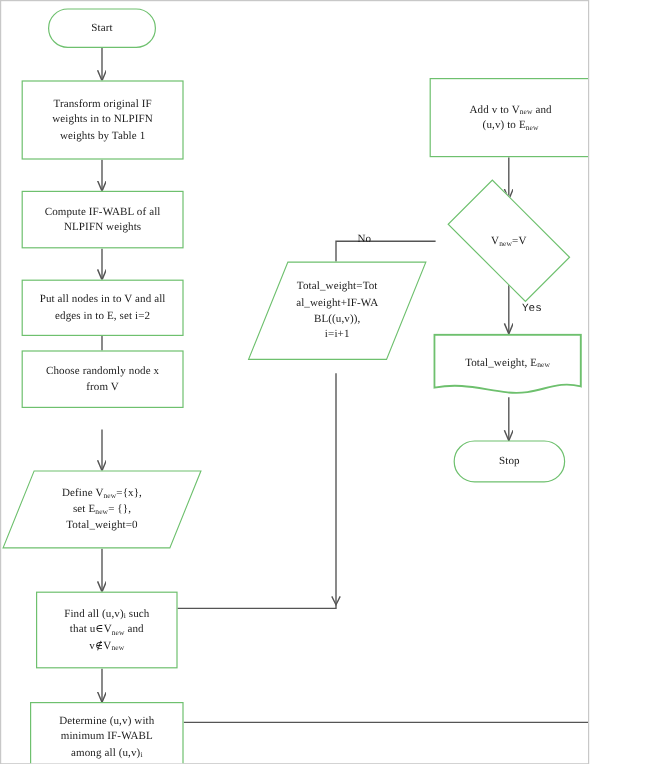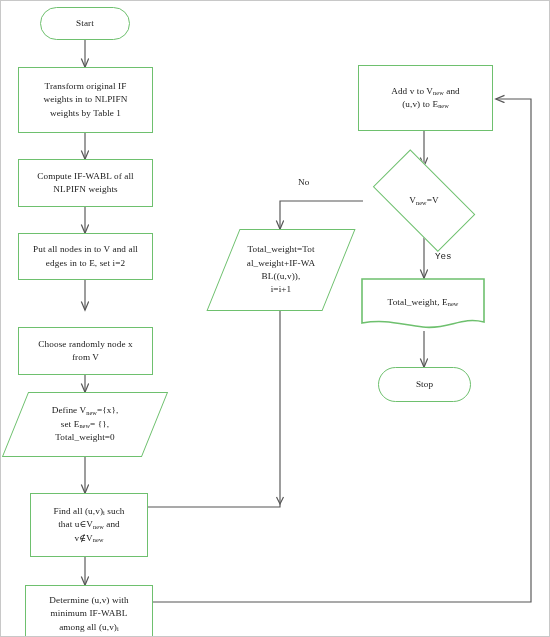--- a/index.html
+++ b/index.html
@@ -5,21 +5,21 @@
   html, body {
     margin: 0;
     padding: 0;
     background: #ffffff;
   }
   body {
     font-family: "Liberation Serif", "DejaVu Serif", serif;
   }
   #flowchart-canvas {
     position: relative;
-    width: 550px;
+    width: 491px;
     height: 637px;
     background: #ffffff;
     overflow: hidden;
     border: 1px solid #c8c8c8;
     box-sizing: border-box;
   }
   #edge-layer {
     position: absolute;
     left: 0;
     top: 0;
@@ -178,21 +178,21 @@
   <div class="node proc" style="left:17px; top:158px; width:135px; height:48px;justify-content:flex-end;">
     <span class="txt">Compute IF-WABL of all
 NLPIFN weights</span>
   </div>
 
   <div class="node proc" style="left:17px; top:232px; width:135px; height:47px;">
     <span class="txt">Put all nodes in to V and all
 edges in to E, set i=2</span>
   </div>
 
-  <div class="node proc" style="left:17px; top:326px; width:135px; height:48px;">
+  <div class="node proc" style="left:17px; top:291px; width:135px; height:48px;">
     <span class="txt">Choose randomly node x
 from V</span>
   </div>
 
   <div class="node para" style="left:14px; top:391px; width:140px; height:65px;">
     <span class="skewbox"></span>
     <span class="txt">Define V<sub>new</sub>={x},<br>set E<sub>new</sub>= {},<br>Total_weight=0</span>
   </div>
 
   <div class="node proc" style="left:29px; top:492px; width:118px; height:64px;">
@@ -205,36 +205,36 @@
 
   <div class="node proc" style="left:357px; top:64px; width:135px; height:66px;">
     <span class="txt">Add v to V<sub>new</sub> and<br>(u,v) to E<sub>new</sub></span>
   </div>
 
   <div class="node diamond" style="left:361px; top:164px; width:124px; height:72px;">
     <span class="dmbox"></span>
     <span class="txt">V<sub>new</sub>=V</span>
   </div>
 
-  <div class="node para" style="left:222px; top:228px; width:116px; height:82px;justify-content:flex-end;">
+  <div class="node para" style="left:222px; top:217px; width:116px; height:82px;justify-content:flex-end;">
     <span class="skewbox"></span>
     <span class="txt">Total_weight=Tot<br>al_weight+IF-WA<br>BL((u,v)),<br>i=i+1</span>
   </div>
 
   <div class="node docshape" style="left:360px; top:277px; width:124px; height:53px;">
     <svg class="docsvg" viewBox="0 0 124 53" preserveAspectRatio="none">
       <path d="M1,1 L123,1 L123,44 C100,38 88,52 62,49 C38,46 24,41 1,45 Z" fill="#ffffff" stroke="#6ec06e" stroke-width="1.6" vector-effect="non-scaling-stroke"></path>
     </svg>
     <span class="txt" style="margin-top:-4px;">Total_weight, E<sub>new</sub></span>
   </div>
 
   <div class="node term" style="left:377px; top:366px; width:93px; height:35px;">
     <span class="txt">Stop</span>
   </div>
 
-  <div class="edge-label" style="left:297px; top:176px;">
+  <div class="edge-label" style="left:297px; top:193px;">
     <span>No</span>
   </div>
   <div class="edge-label" style="left:434px; top:250px;font-family:Liberation Mono, monospace;">
     <span>Yes</span>
   </div>
 
 </div>
 
 </body></html>

